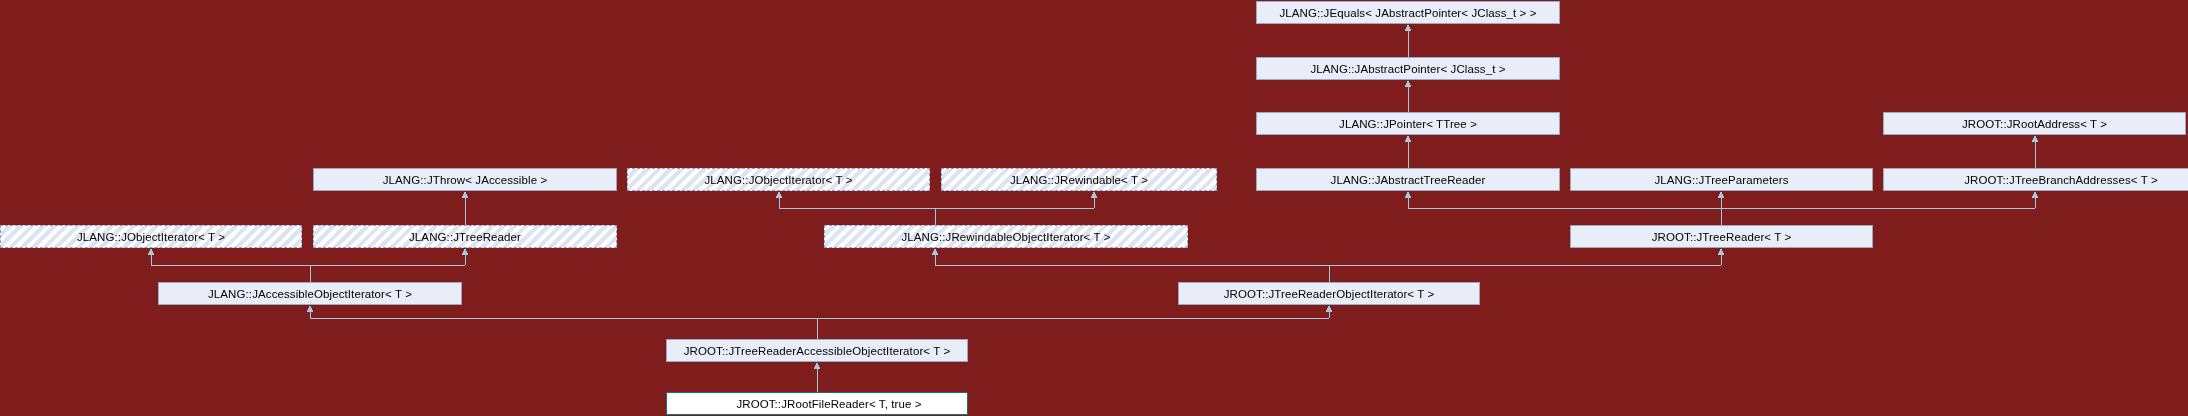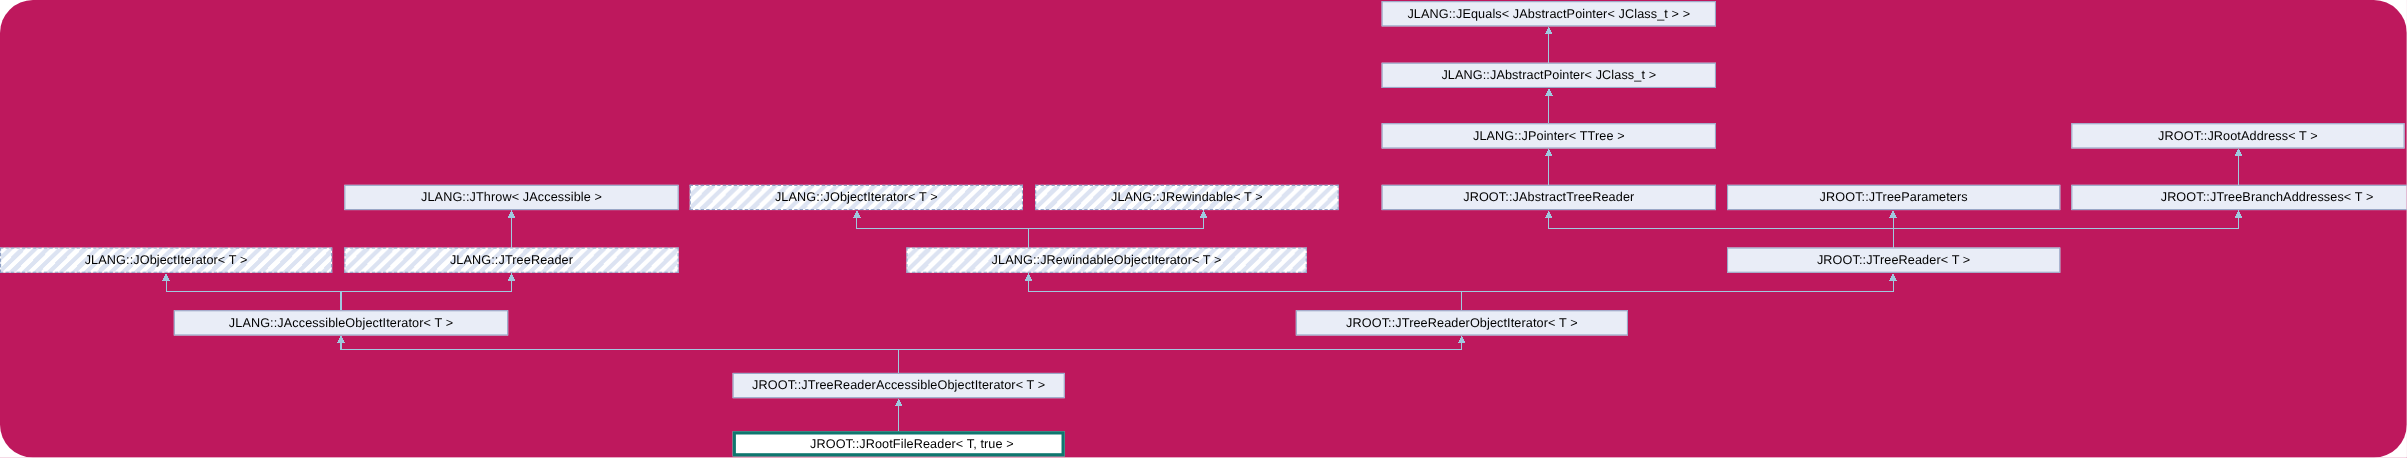--- a/index.html
+++ b/index.html
@@ -1,23 +1,22 @@
 <!DOCTYPE html>
 <html><head>
 <meta charset="utf-8">
 <style>
   html, body { margin: 0; padding: 0; background: #ffffff; }
   .diagram {
     position: relative;
     width: 2188px;
     height: 416px;
     font-family: "Liberation Sans", sans-serif;
-    background: #be185d;
+    background: #7f1d1d;
     overflow: hidden;
-    border-radius: 30px;
   }
   .node {
     position: absolute;
     height: 23px;
     box-sizing: border-box;
     display: flex;
     align-items: center;
     justify-content: center;
     font-size: 11.5px;
     color: #000000;
@@ -28,21 +27,21 @@
     background: #e9edf7;
     border: 1px solid #9aa7c7;
     cursor: pointer;
   }
   .node.template {
     background: repeating-linear-gradient(135deg, #ffffff 0px, #ffffff 4px, #dce3f2 4px, #dce3f2 8px);
     border: 1px dashed #8fa0c4;
   }
   .node.current {
     background: #ffffff;
-    border: 3px solid #0f766e;
+    border: 1px solid #0f766e;
     padding-left: 24px;
   }
   svg.edges {
     position: absolute;
     left: 0; top: 0;
     width: 2188px;
     height: 416px;
     pointer-events: none;
   }
 </style>
@@ -134,24 +133,24 @@
       <div class="node solid" style="left: 313px; top: 168px; width: 304px; align-items: center;">
         <span>JLANG::JThrow&lt; JAccessible &gt;</span>
       </div>
       <div class="node template" style="left: 627px; top: 168px; width: 303px;">
         <span>JLANG::JObjectIterator&lt; T &gt;</span>
       </div>
       <div class="node template" style="left: 941px; top: 168px; width: 276px;">
         <span>JLANG::JRewindable&lt; T &gt;</span>
       </div>
       <div class="node solid" style="left: 1256px; top: 168px; width: 304px;">
-        <span>JROOT::JAbstractTreeReader</span>
+        <span>JLANG::JAbstractTreeReader</span>
       </div>
       <div class="node solid" style="left: 1570px; top: 168px; width: 303px;">
-        <span>JROOT::JTreeParameters</span>
+        <span>JLANG::JTreeParameters</span>
       </div>
       <div class="node solid" style="left: 1883px; top: 168px; width: 356px;">
         <span>JROOT::JTreeBranchAddresses&lt; T &gt;</span>
       </div>
       <div class="node template" style="left: 0px; top: 225px; width: 302px;">
         <span>JLANG::JObjectIterator&lt; T &gt;</span>
       </div>
       <div class="node template" style="left: 313px; top: 225px; width: 304px;">
         <span>JLANG::JTreeReader</span>
       </div>

